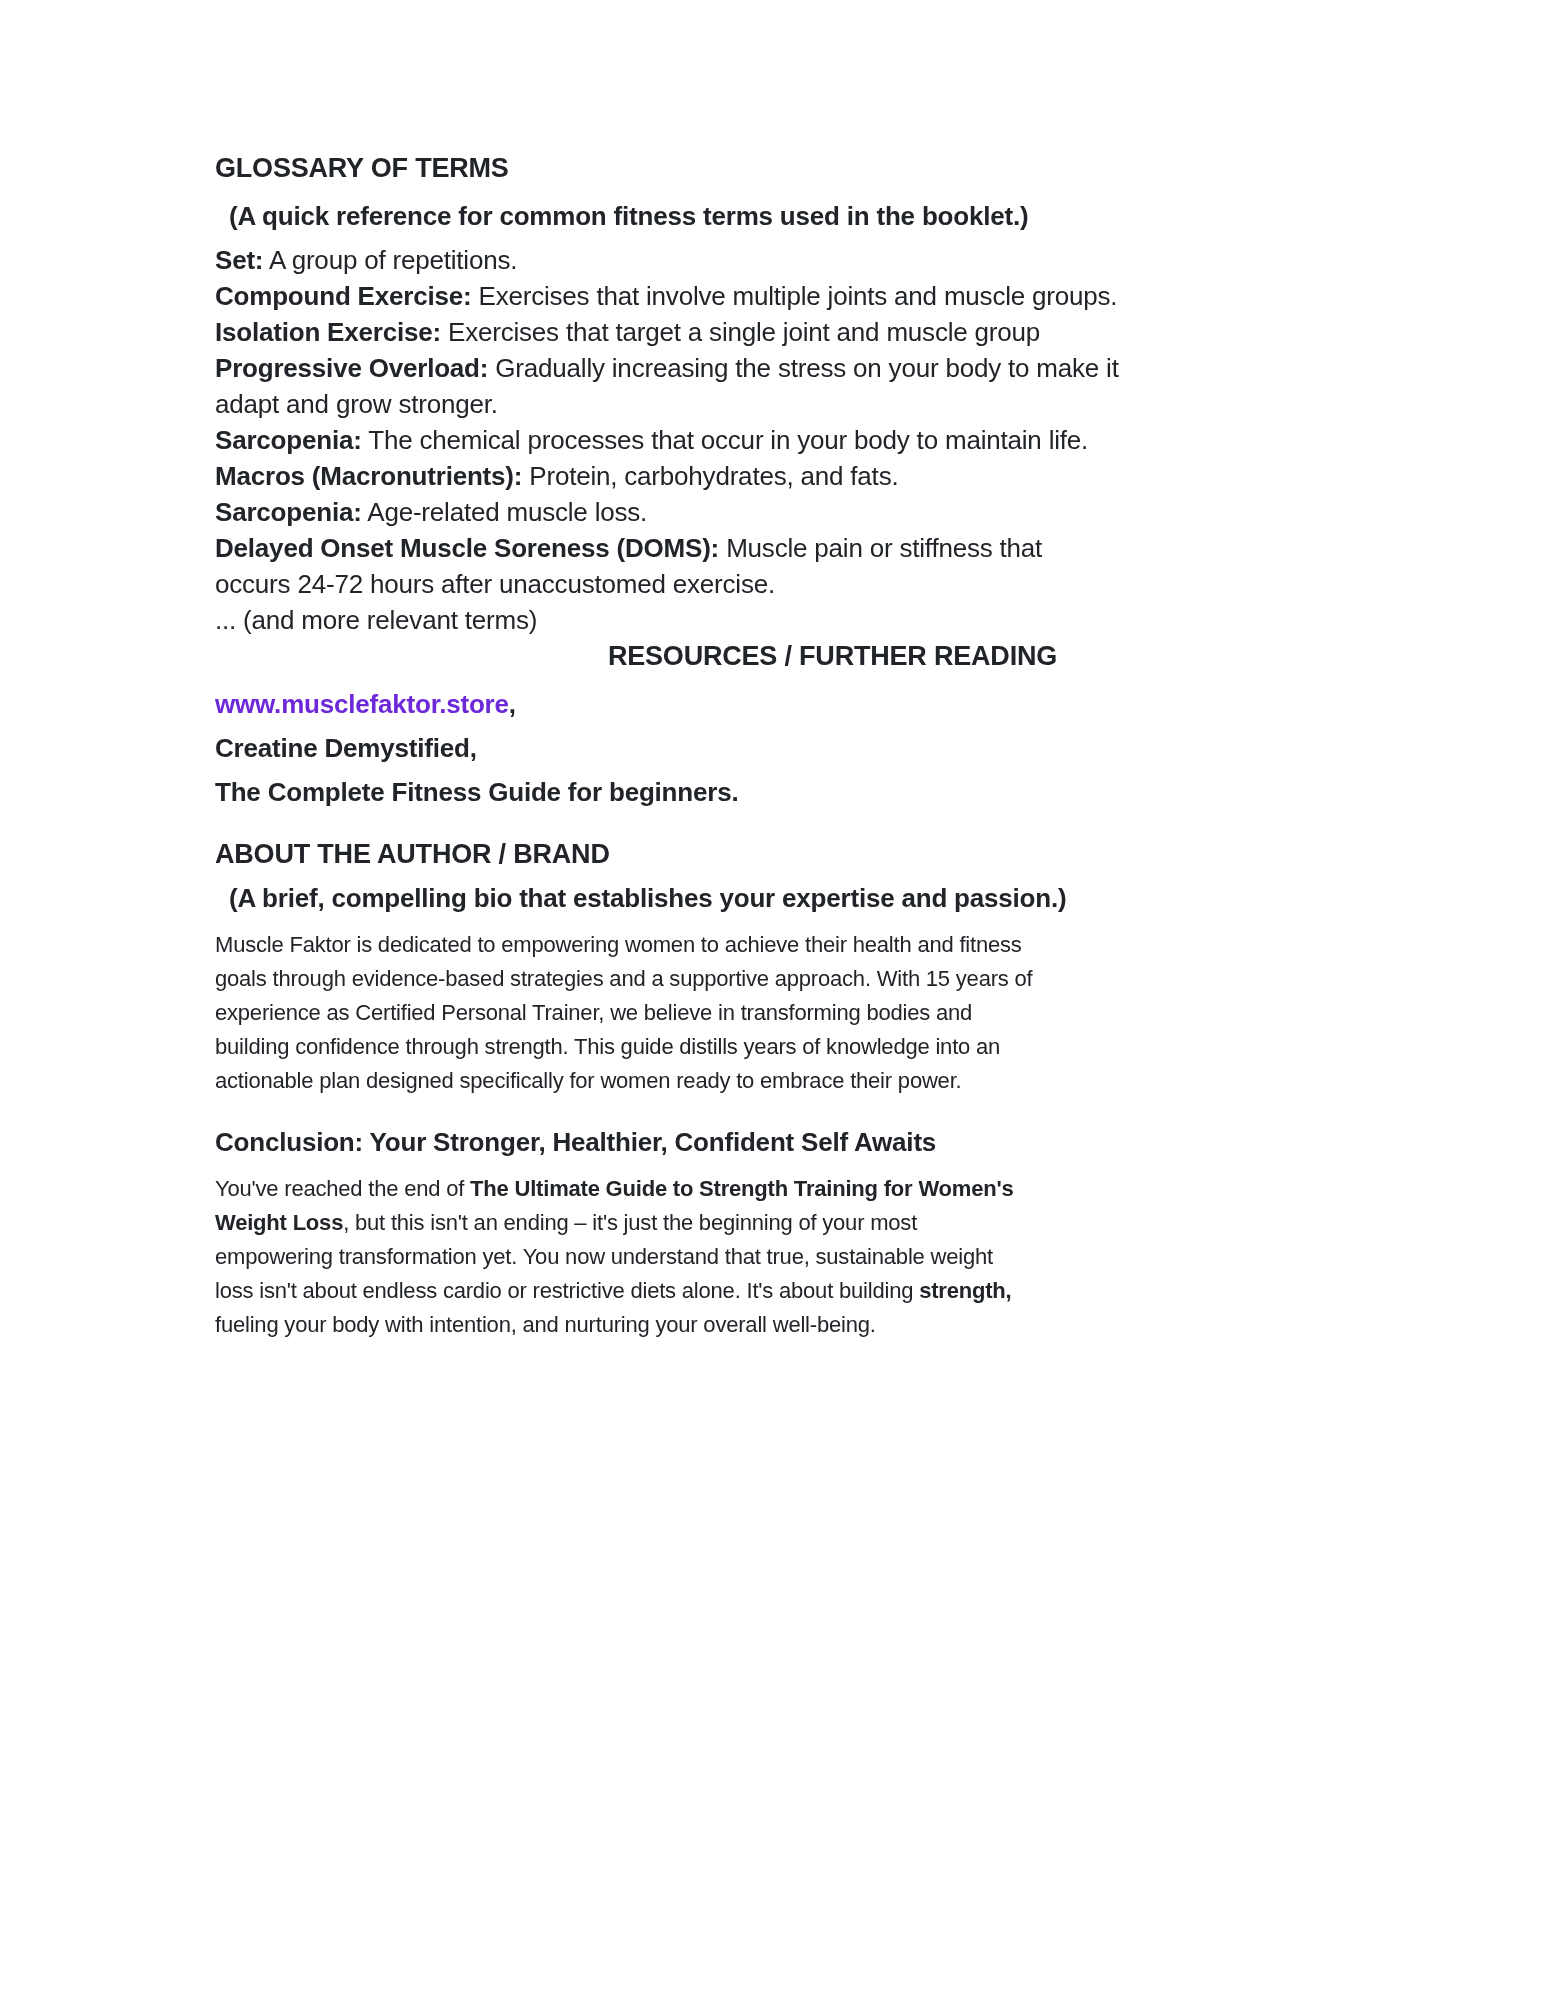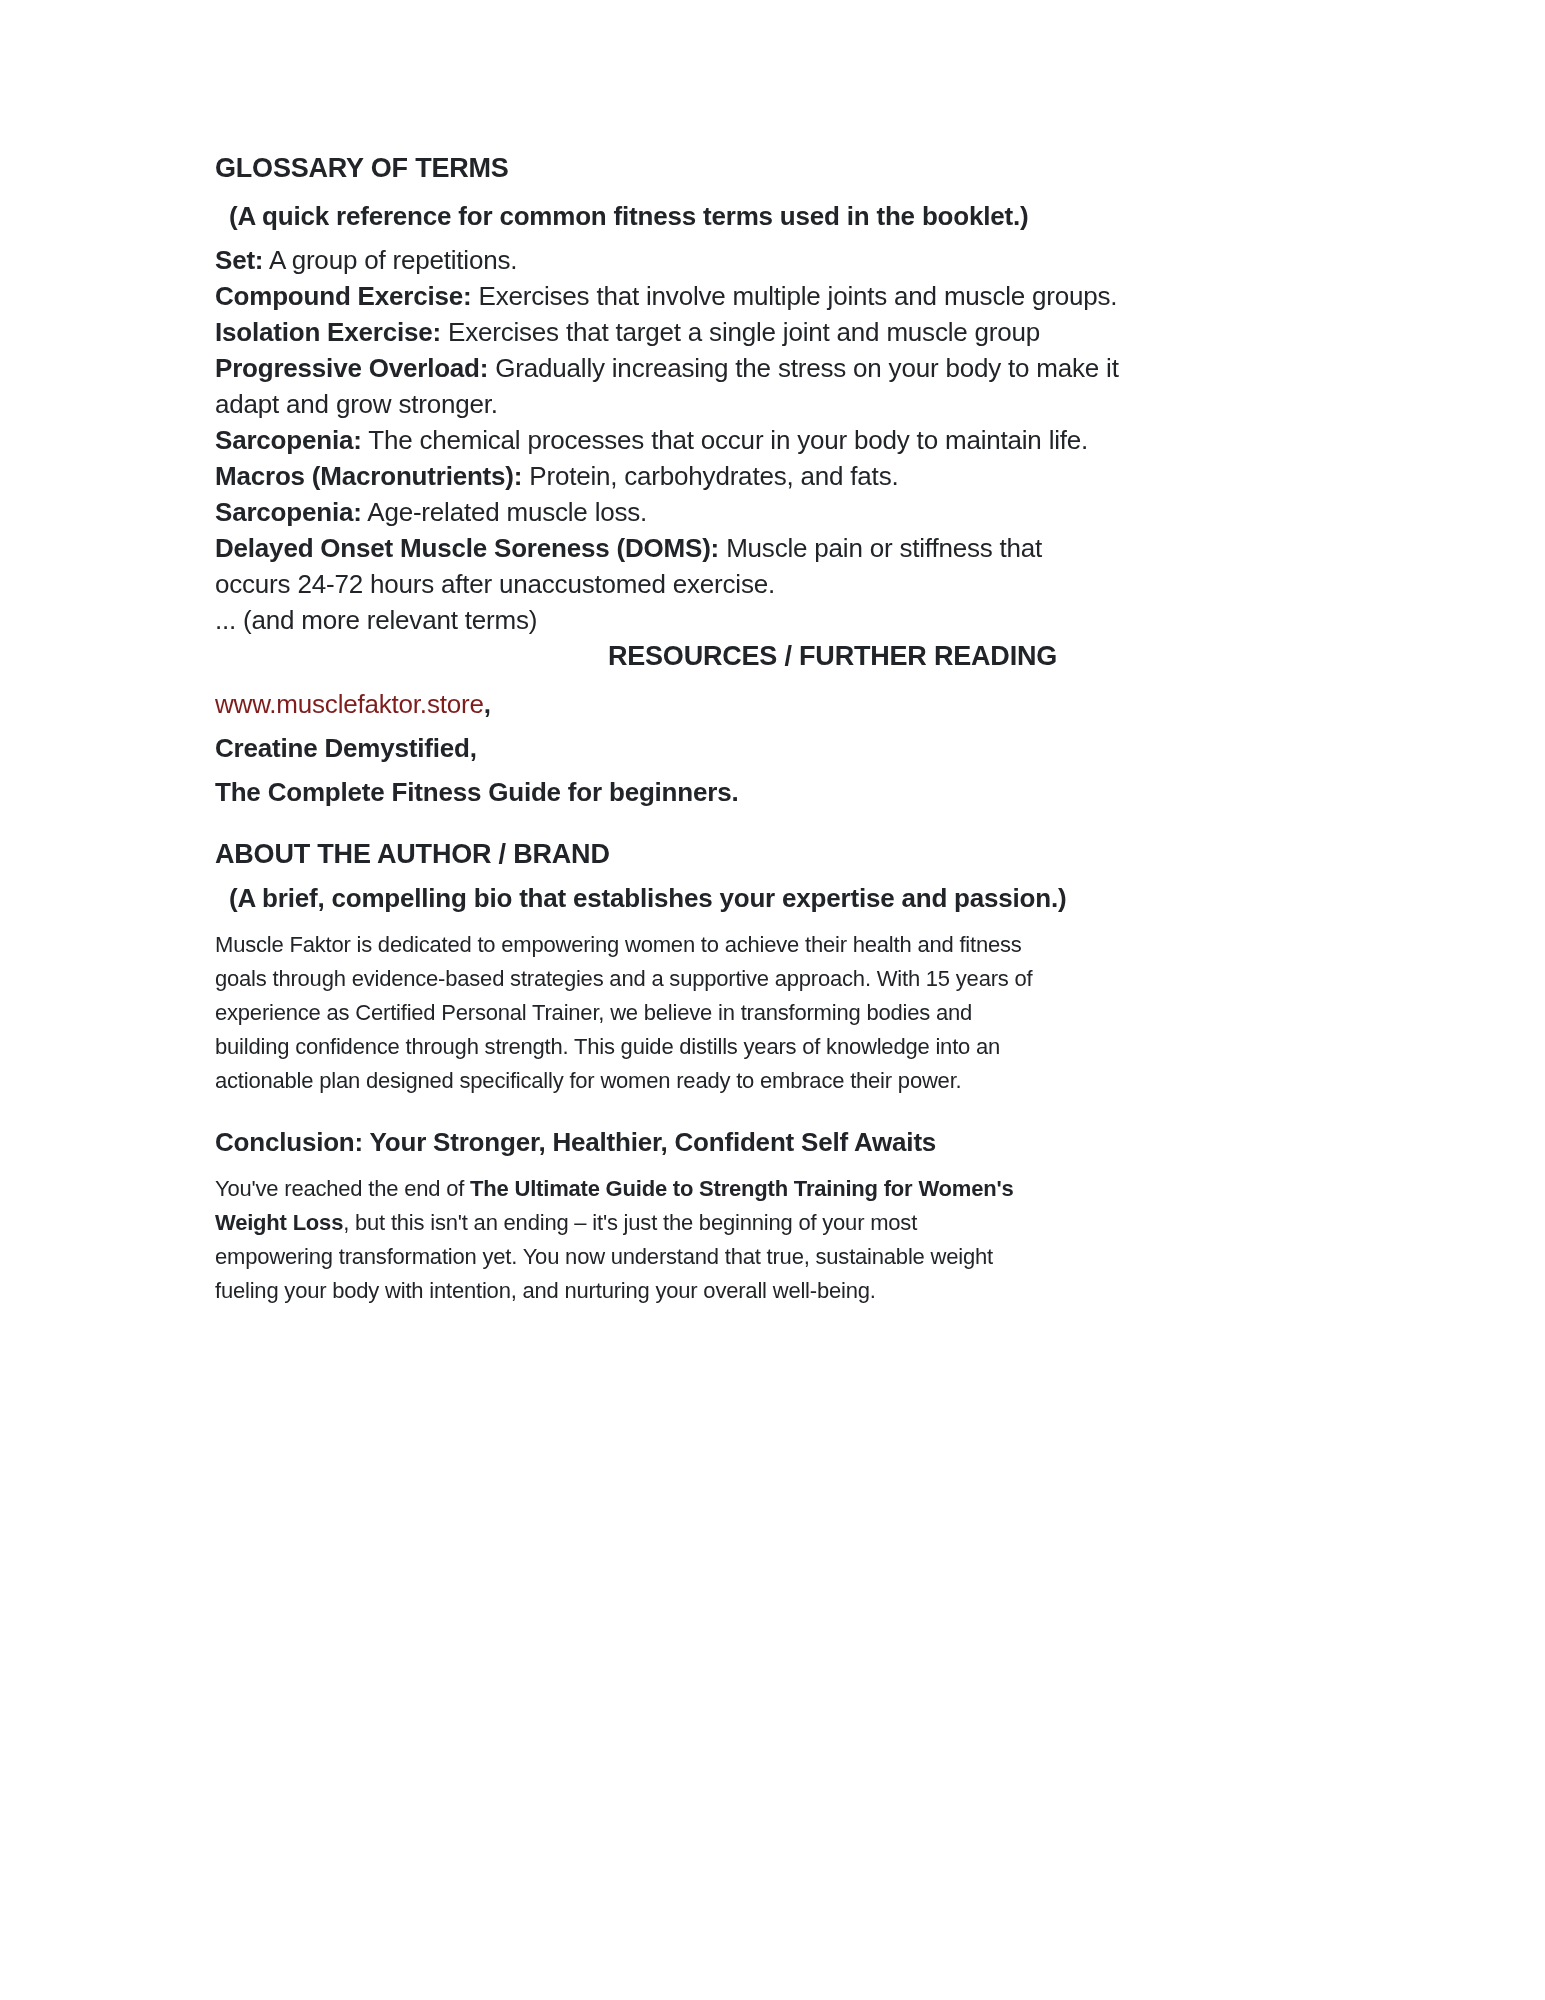--- a/index.html
+++ b/index.html
@@ -40,23 +40,23 @@
   .term-line strong { font-weight: 700; }
   .cont { display: block; }
   .inline-heading { margin: 0; text-align: center; }
   .link-line {
     font-size: 26px;
     line-height: 36px;
     margin: 12px 0 0 0;
     font-weight: 700;
   }
   .doc-link {
-    color: #7f1d1d;
+    color: #6d28d9;
     text-decoration: none;
-    font-weight: 400;
+    font-weight: 700;
     cursor: pointer;
   }
   .bold-line {
     font-size: 26px;
     font-weight: 700;
     line-height: 36px;
     margin: 8px 0 0 0;
   }
   h2.caps-heading { margin: 26px 0 8px 0; }
   .bold-heading {
@@ -151,16 +151,17 @@
     <div class="pline">building confidence through strength. This guide distills years of knowledge into an</div>
     <div class="pline">actionable plan designed specifically for women ready to embrace their power.</div>
   </div>
 
   <h2 class="bold-heading">Conclusion: Your Stronger, Healthier, Confident Self Awaits</h2>
 
   <div class="para">
     <div class="pline"><span>You've reached the end of </span><strong>The Ultimate Guide to Strength Training for Women's</strong></div>
     <div class="pline"><strong>Weight Loss</strong><span>, but this isn't an ending – it's just the beginning of your most</span></div>
     <div class="pline"><span>empowering transformation yet. You now understand that true, sustainable weight</span></div>
+    <div class="pline"><span>loss isn't about endless cardio or restrictive diets alone. It's about building </span><strong>strength,</strong></div>
     <div class="pline"><span>fueling your body with intention, and nurturing your overall well-being.</span></div>
   </div>
 
 </div>
 
 </body></html>

